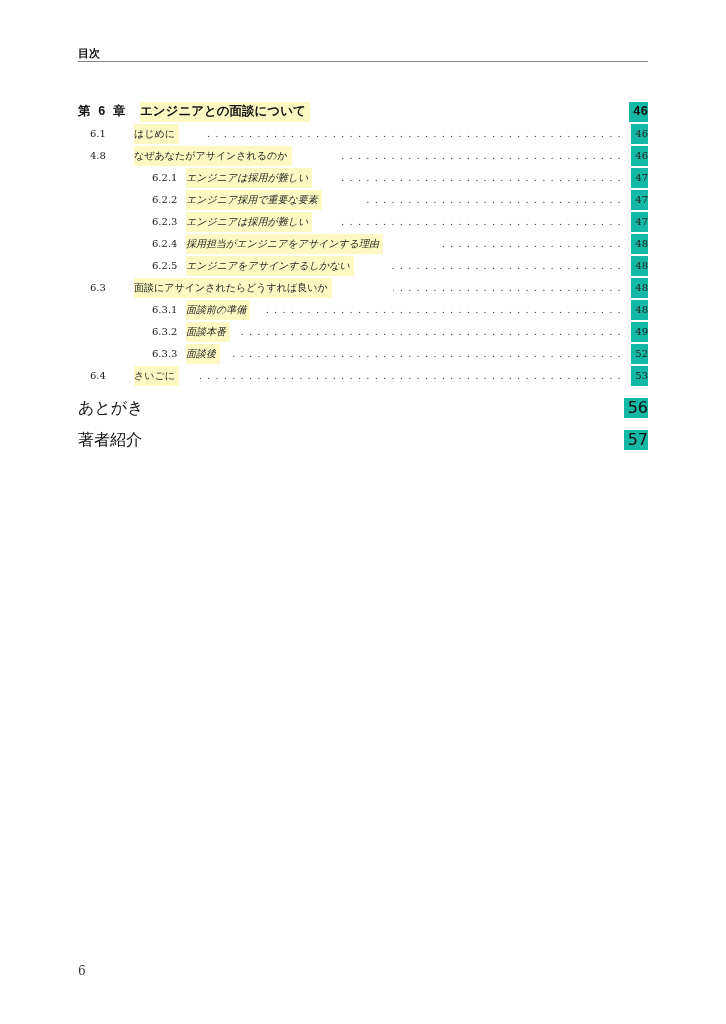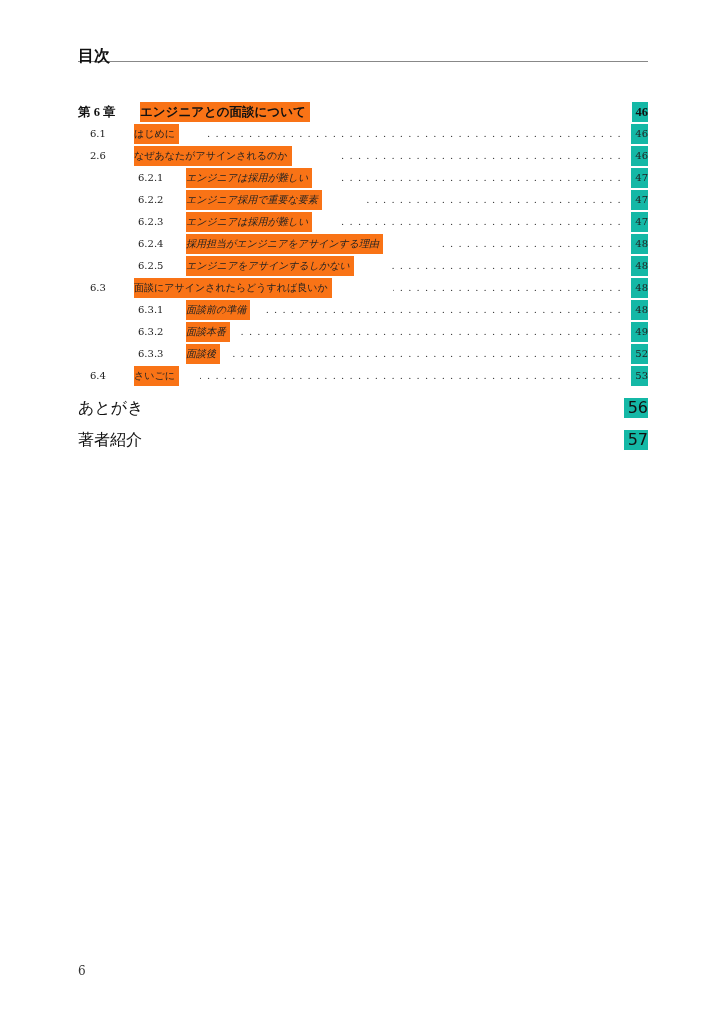--- a/index.html
+++ b/index.html
@@ -1,33 +1,33 @@
 <!DOCTYPE html>
 <html><head>
 <meta charset="utf-8">
 <style>
   html, body { margin: 0; padding: 0; background: #ffffff; }
   body { width: 726px; height: 1024px; position: relative; overflow: hidden;
          font-family: "DejaVu Serif", "Liberation Serif", serif; color: #222; }
   .running-head { position: absolute; left: 78px; top: 44px; width: 570px; height: 17px;
                   border-bottom: 1px solid #888; }
   .running-head span { font-family: "DejaVu Sans", "Liberation Sans", sans-serif;
-                       font-weight: bold; font-size: 16px; color: #111; position: absolute; left: 0; top: 2px; }
+                       font-weight: bold; font-size: 11px; color: #111; position: absolute; left: 0; top: 2px; }
   .toc { position: absolute; left: 78px; top: 100px; width: 570px; }
   .row { position: absolute; left: 0; width: 570px; height: 20px; font-size: 10px; line-height: 20px; }
   .row .num { position: absolute; left: 0; white-space: nowrap; }
-  .row .title { position: absolute; white-space: nowrap; background: #f97316; padding-right: 4px; z-index: 2; }
+  .row .title { position: absolute; white-space: nowrap; background: #fef9c3; padding-right: 4px; z-index: 2; }
   .row .page { position: absolute; right: 0; top: 0; background: #14b8a6; padding-left: 4px; z-index: 2; }
   .row .dots { position: absolute; right: 22px; top: 0; height: 20px; z-index: 1; overflow: hidden;
                white-space: nowrap; letter-spacing: 5.2px; color: #333; text-align: right; direction: rtl; }
-  .chapter { font-family: Liberation Serif, serif; font-weight: bold; font-size: 12.5px; color: #111; }
+  .chapter { font-family: Liberation Mono, monospace; font-weight: bold; font-size: 12.5px; color: #111; }
   .chapter .title { left: 62px; }
   .sec .num { left: 12px; }
   .sec .title { left: 56px; }
-  .sub .num { left: 60px; }
+  .sub .num { left: 74px; }
   .sub .title { left: 108px; font-style: italic; }
   .back { font-family: "DejaVu Sans", "Liberation Sans", sans-serif; font-weight: normal; font-size: 16px; color: #111; }
   .folio { position: absolute; left: 78px; top: 964px; font-size: 12px; color: #333; }
 </style>
 </head>
 <body>
 
 <div class="running-head">
   <span>目次</span>
 </div>
@@ -39,21 +39,21 @@
     <span class="page">46</span>
   </div>
 
   <div class="row sec" style="top:24px">
     <span class="num">6.1</span>
     <span class="title">はじめに</span>
     <span class="dots" style="left:130px">................................................................................</span>
     <span class="page">46</span>
   </div>
   <div class="row sec" style="top:46px">
-    <span class="num">2.6</span>
+    <span class="num">4.8</span>
     <span class="title">なぜあなたがアサインされるのか</span>
     <span class="dots" style="left:260px">................................................................................</span>
     <span class="page">46</span>
   </div>
   <div class="row sub" style="top:68px">
     <span class="num">6.2.1</span>
     <span class="title">エンジニアは採用が難しい</span>
     <span class="dots" style="left:262px">................................................................................</span>
     <span class="page">47</span>
   </div>

